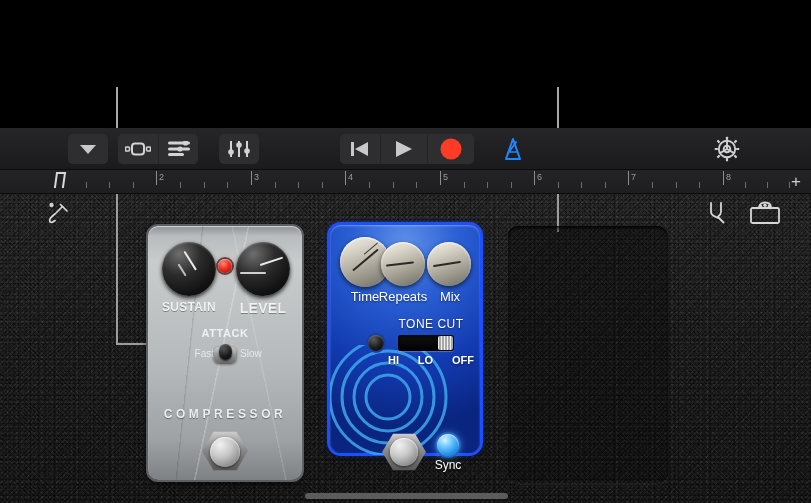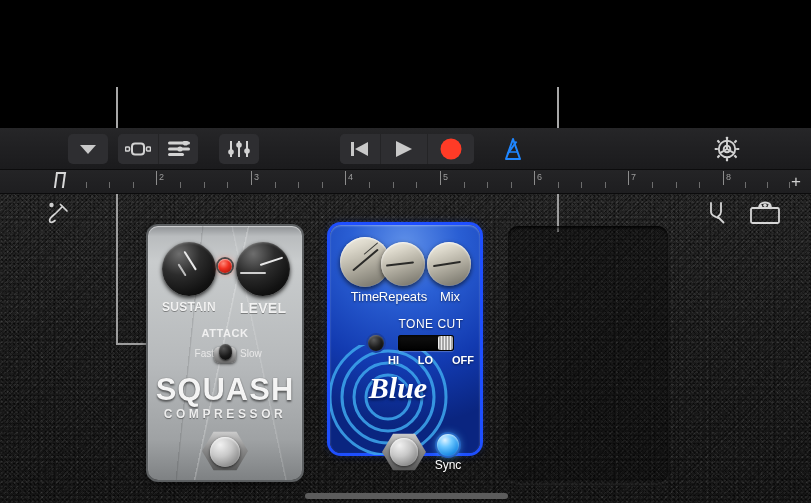--- a/index.html
+++ b/index.html
@@ -419,21 +419,20 @@
       <div class="pedal-label" style="left:76px; top:74px; width:78px; font-size:14px; font-weight:bold; color:#f2f2f2; letter-spacing:0.3px; text-shadow:0 1px 0 rgba(0,0,0,0.35);">LEVEL</div>
 
       <div class="pedal-label" style="left:0; top:101px; width:154px; font-size:11px; font-weight:bold; color:#f0f0f0; letter-spacing:0.6px;">ATTACK</div>
       <div class="pedal-label" style="left:28px; top:122px; width:38px; font-size:10px; color:#e8e8e8; text-align:right;">Fast</div>
       <div class="toggle-switch" style="left:64px; top:116px;">
         <div class="ts-base"></div>
         <div class="ts-bat"></div>
       </div>
       <div class="pedal-label" style="left:92px; top:122px; width:42px; font-size:10px; color:#e8e8e8; text-align:left;">Slow</div>
 
-      <div class="pedal-label" style="left:0; top:146px; width:154px; font-size:31px; font-weight:bold; color:#f4f4f4; letter-spacing:1px; text-shadow:0 2px 2px rgba(0,0,0,0.45), 0 0 1px rgba(0,0,0,0.6); font-family:'Liberation Sans', sans-serif;">SQUASH</div>
       <div class="pedal-label" style="left:0; top:181px; width:154px; font-size:12px; font-weight:bold; color:#ededed; letter-spacing:3.6px; text-shadow:0 1px 1px rgba(0,0,0,0.4);">COMPRESSOR</div>
 
       <div class="footswitch" style="left:54px; top:205px; width:46px; height:40px;">
         <div class="fs-nut"></div>
         <div class="fs-cap" style="left:8px; top:6px; width:30px; height:30px;"></div>
       </div>
     </div>
 
     <div id="pedal-blueecho" class="pedal" style="top:31px;">
 
@@ -468,21 +467,20 @@
       <div class="jack-dark" style="left:38px; top:110px;"></div>
       <div class="tonecut-slider" style="left:68px; top:110px;">
         <div class="tc-thumb"></div>
       </div>
       <div style="position:absolute; left:58px; top:129px; width:86px; display:flex; justify-content:space-between; font-size:11px; font-weight:bold; color:#fff; text-shadow:0 1px 2px rgba(0,0,0,0.5);">
         <span>HI</span>
         <span>LO</span>
         <span>OFF</span>
       </div>
 
-      <div class="pedal-label" style="left:8px; top:146px; width:120px; font-size:30px; font-style:italic; font-weight:bold; color:#ffffff; font-family:'Liberation Serif', serif; text-shadow:0 0 3px #0a2f9e, 0 2px 3px rgba(0,0,0,0.6), -1px 0 0 #0d3ab5, 1px 0 0 #0d3ab5;">Blue</div>
 
       <div class="footswitch" style="left:52px; top:208px; width:44px; height:38px;">
         <div class="fs-nut"></div>
         <div class="fs-cap" style="left:8px; top:5px; width:28px; height:28px;"></div>
       </div>
 
       <div class="sync-led" style="left:107px; top:209px;"></div>
       <div class="pedal-label" style="left:91px; top:233px; width:54px; font-size:12px; color:#ffffff; text-shadow:0 1px 2px rgba(0,0,0,0.55);">Sync</div>
     </div>
 

